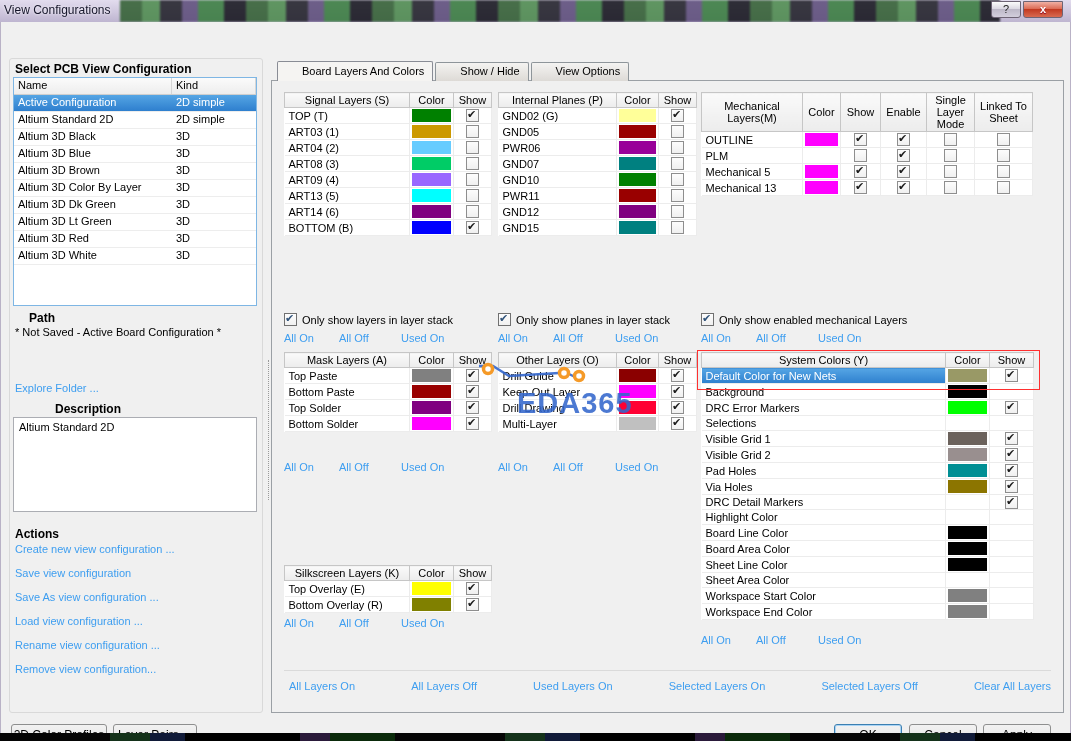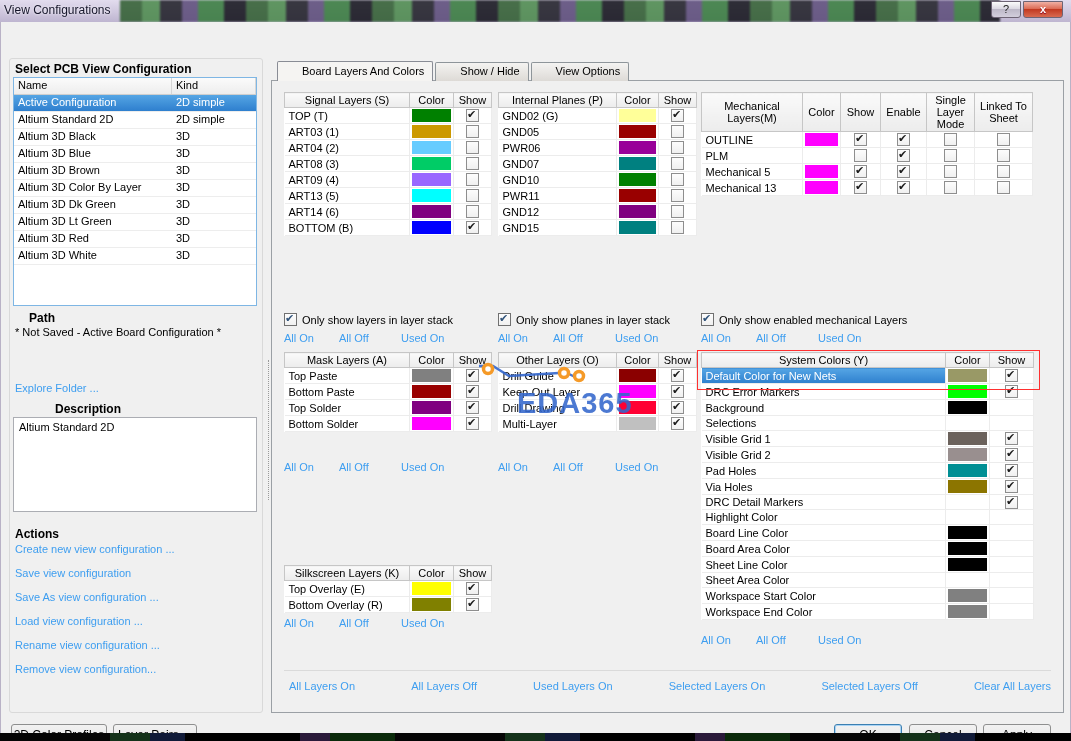--- a/index.html
+++ b/index.html
@@ -476,32 +476,32 @@
         </thead>
         <tbody>
           <tr class="r15">
             <td class="lbl sel">Default Color for New Nets</td>
             <td>
               <div class="swatch" style="background: rgb(153, 153, 102);"></div>
             </td>
             <td class="chk"><span class="cb checked"></span></td>
           </tr>
           <tr class="r15">
+            <td class="lbl">Background</td>
+            <td>
+              <div class="swatch" style="background: rgb(0, 0, 0);"></div>
+            </td>
+            <td class="chk"></td>
+          </tr>
+          <tr class="r15">
             <td class="lbl">DRC Error Markers</td>
             <td>
               <div class="swatch" style="background: rgb(0, 255, 0);"></div>
             </td>
             <td class="chk"><span class="cb checked"></span></td>
-          </tr>
-          <tr class="r15">
-            <td class="lbl">Background</td>
-            <td>
-              <div class="swatch" style="background: rgb(0, 0, 0);"></div>
-            </td>
-            <td class="chk"></td>
           </tr>
           <tr class="r15">
             <td class="lbl">Selections</td>
             <td></td>
             <td class="chk"></td>
           </tr>
           <tr class="r15">
             <td class="lbl">Visible Grid 1</td>
             <td>
               <div class="swatch" style="background: rgb(107, 98, 92);"></div>

